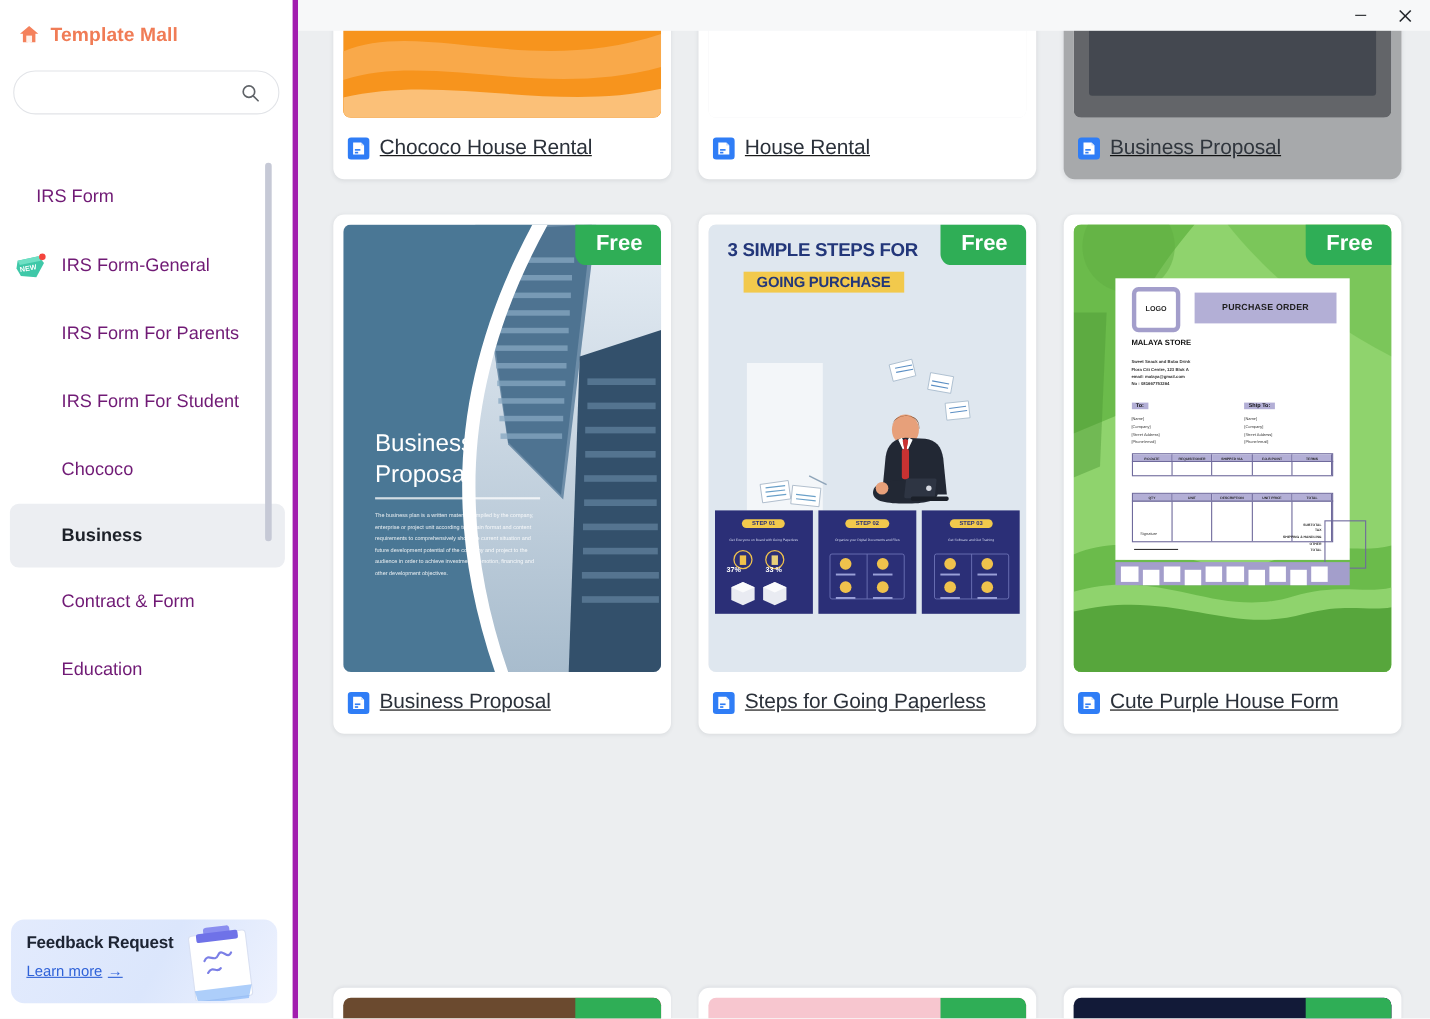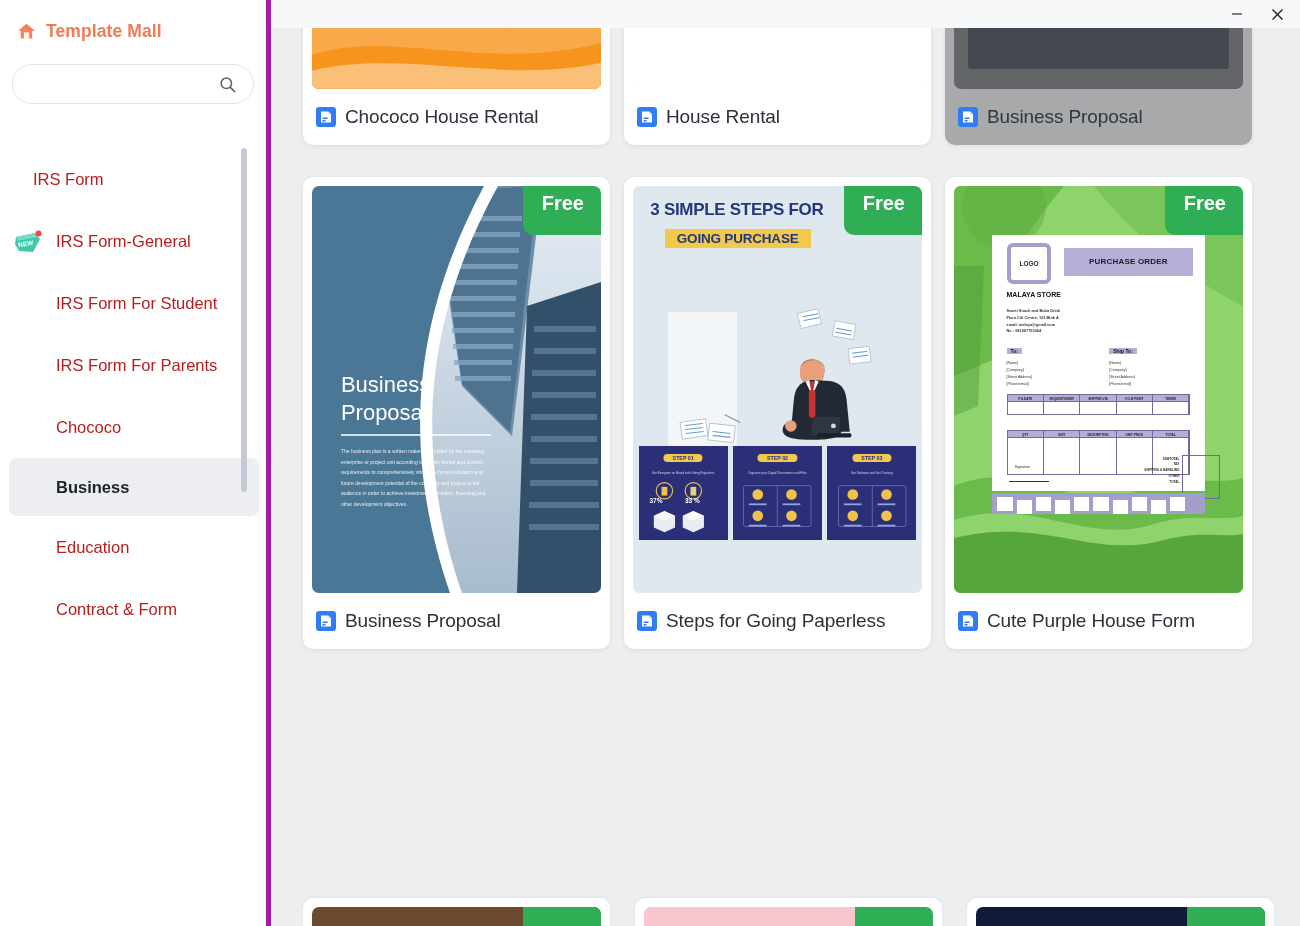--- a/index.html
+++ b/index.html
@@ -34,21 +34,21 @@
   }
   .search-icon { position:absolute; right: 16px; top: 10px; width:19px; height:19px; }
 
   .nav-scroll {
     position:absolute; top: 148px; left:0; width: 271px; height: 660px;
     overflow: hidden;
   }
   .nav-item {
     height: 62px; display:flex; align-items:center;
     padding-left: 56px; position: relative; cursor: pointer;
-    font-size: 16.5px; color:#b91c1c; font-weight: 400;
+    font-size: 16.5px; color:#701a75; font-weight: 400;
   }
   .nav-item.sub { padding-left: 56px; }
   .nav-item.top { padding-left: 33px; }
   .nav-item.active {
     margin: 0 12px 0 9px; border-radius: 8px;
     background:#eceef2; color:#1d2129; font-weight:700;
     padding-left: 47px; height: 58px;
   }
   .new-badge {
     position:absolute; left: 13px; top: 20px; width: 30px; height: 26px;
@@ -73,22 +73,22 @@
     flex:1; height:926px; background:#eceef0; position:relative; overflow:hidden;
   }
   .titlebar {
     position:absolute; right:0; top:0; width: 1029px; height: 28px;
     background:#f7f8f9; display:flex; justify-content:flex-end; align-items:center;
     gap: 6px; padding-right: 6px; z-index: 40;
   }
   .winbtn { width: 34px; height: 26px; display:flex; align-items:center; justify-content:center; cursor:pointer; }
 
   .grid {
-    position:absolute; top: 14px; left: 32px; width: 990px;
-    display:flex; flex-wrap: wrap; gap: 32px 14px;
+    position:absolute; top: 32px; left: 32px; width: 990px;
+    display:flex; flex-wrap: wrap; gap: 32px 25px; text-decoration: underline;
   }
   .card {
     width: 307px; background:#ffffff; border-radius: 10px;
     box-shadow: 0 1px 4px rgba(30,40,60,.09);
     position:relative; overflow:hidden; cursor:pointer;
     padding: 9px 9px 0 9px;
   }
   .card .thumb {
     width: 289px; height: 407px; border-radius: 7px; overflow:hidden;
     position:relative; background:#f3f4f6;
@@ -99,21 +99,21 @@
   .doc-icon { width: 20px; height: 22px; flex:0 0 20px; }
   .cap-text { font-size: 19px; color:#2b313a; letter-spacing:-.1px; white-space:nowrap; overflow:hidden; text-overflow:ellipsis; }
 
   
   .row-cropped { margin-top: -341px; }
   .row-cropped .thumb { height: 407px; }
 
   .free-badge {
     position:absolute; right:0; top:0; z-index: 9;
     background:#2FAE56; color:#fff; font-size: 20px; font-weight: 700;
-    padding: 6px 17px 20px 19px;
+    padding: 6px 17px 8px 19px;
     border-radius: 0 7px 0 10px;
   }
 
   .hover-overlay {
     position:absolute; inset:0; z-index: 12;
     background: rgba(92,96,99,.62);
     display:flex; align-items:center; justify-content:center;
   }
   .card.hovered { background:#a7a9ab; }
   .card.hovered .cap-text { color:#30363d; }
@@ -209,41 +209,60 @@
         <div class="nav-item sub">
           <span class="new-badge"><svg viewBox="0 0 30 26" width="30" height="26">
               <path d="M3 7 L22 3 L27 9 L20 22 L6 21 L2 14 Z" fill="#3FC8A8"></path>
               <path d="M3 7 L22 3 L24 7 L5 11 Z" fill="#6FE0C4"></path>
               <text x="13" y="16" font-size="6.5" font-weight="700" fill="#ffffff" text-anchor="middle" font-family="Liberation Sans, sans-serif" transform="rotate(-10 13 16)">NEW</text>
               <circle cx="25.5" cy="3.5" r="3" fill="#F4443C"></circle>
             </svg></span>
           <span>IRS Form-General</span>
         </div>
         <div class="nav-item sub">
+          <span>IRS Form For Parents</span>
+        </div>
+        <div class="nav-item sub">
           <span>IRS Form For Student</span>
-        </div>
-        <div class="nav-item sub">
-          <span>IRS Form For Parents</span>
         </div>
         <div class="nav-item sub">
           <span>Chococo</span>
         </div>
         <div class="nav-item sub active">
           <span>Business</span>
         </div>
         <div class="nav-item sub">
+          <span>Contract &amp; Form</span>
+        </div>
+        <div class="nav-item sub">
           <span>Education</span>
         </div>
-        <div class="nav-item sub">
-          <span>Contract &amp; Form</span>
-        </div>
       </nav>
 
     <div class="scroll-track"></div>
 
+    <div class="feedback-banner">
+      <div class="fb-title">Feedback Request</div>
+      <div class="fb-link">
+        <span>Learn more</span>
+        <span>→</span>
+      </div>
+      <span class="fb-art">
+        <svg viewBox="0 0 98 72" width="98" height="72">
+          <g transform="rotate(-7 49 36)">
+            <rect x="22" y="10" width="52" height="60" rx="3" fill="#ffffff" stroke="#d9e0f2"></rect>
+            <rect x="36" y="4" width="24" height="11" rx="3" fill="#8a8ef0"></rect>
+            <rect x="29" y="9" width="38" height="8" rx="2" fill="#6f72e8"></rect>
+            <path d="M34 34c4-8 9 3 13-4s8 6 12-1" stroke="#7b7fe6" stroke-width="2" fill="none" stroke-linecap="round"></path>
+            <path d="M36 45c5-7 8 2 12-3" stroke="#7b7fe6" stroke-width="2" fill="none" stroke-linecap="round"></path>
+            <path d="M22 60 L74 60 L70 72 L24 72 Z" fill="#6aa5f5" opacity=".55"></path>
+          </g>
+        </svg>
+      </span>
+    </div>
   </aside>
 
   <main class="main">
 
     <div class="titlebar">
       <div class="winbtn">
         <svg width="14" height="14" viewBox="0 0 14 14">
             <line x1="2" y1="7" x2="12" y2="7" stroke="#3a3d41" stroke-width="1.3"></line>
           </svg>
       </div>

